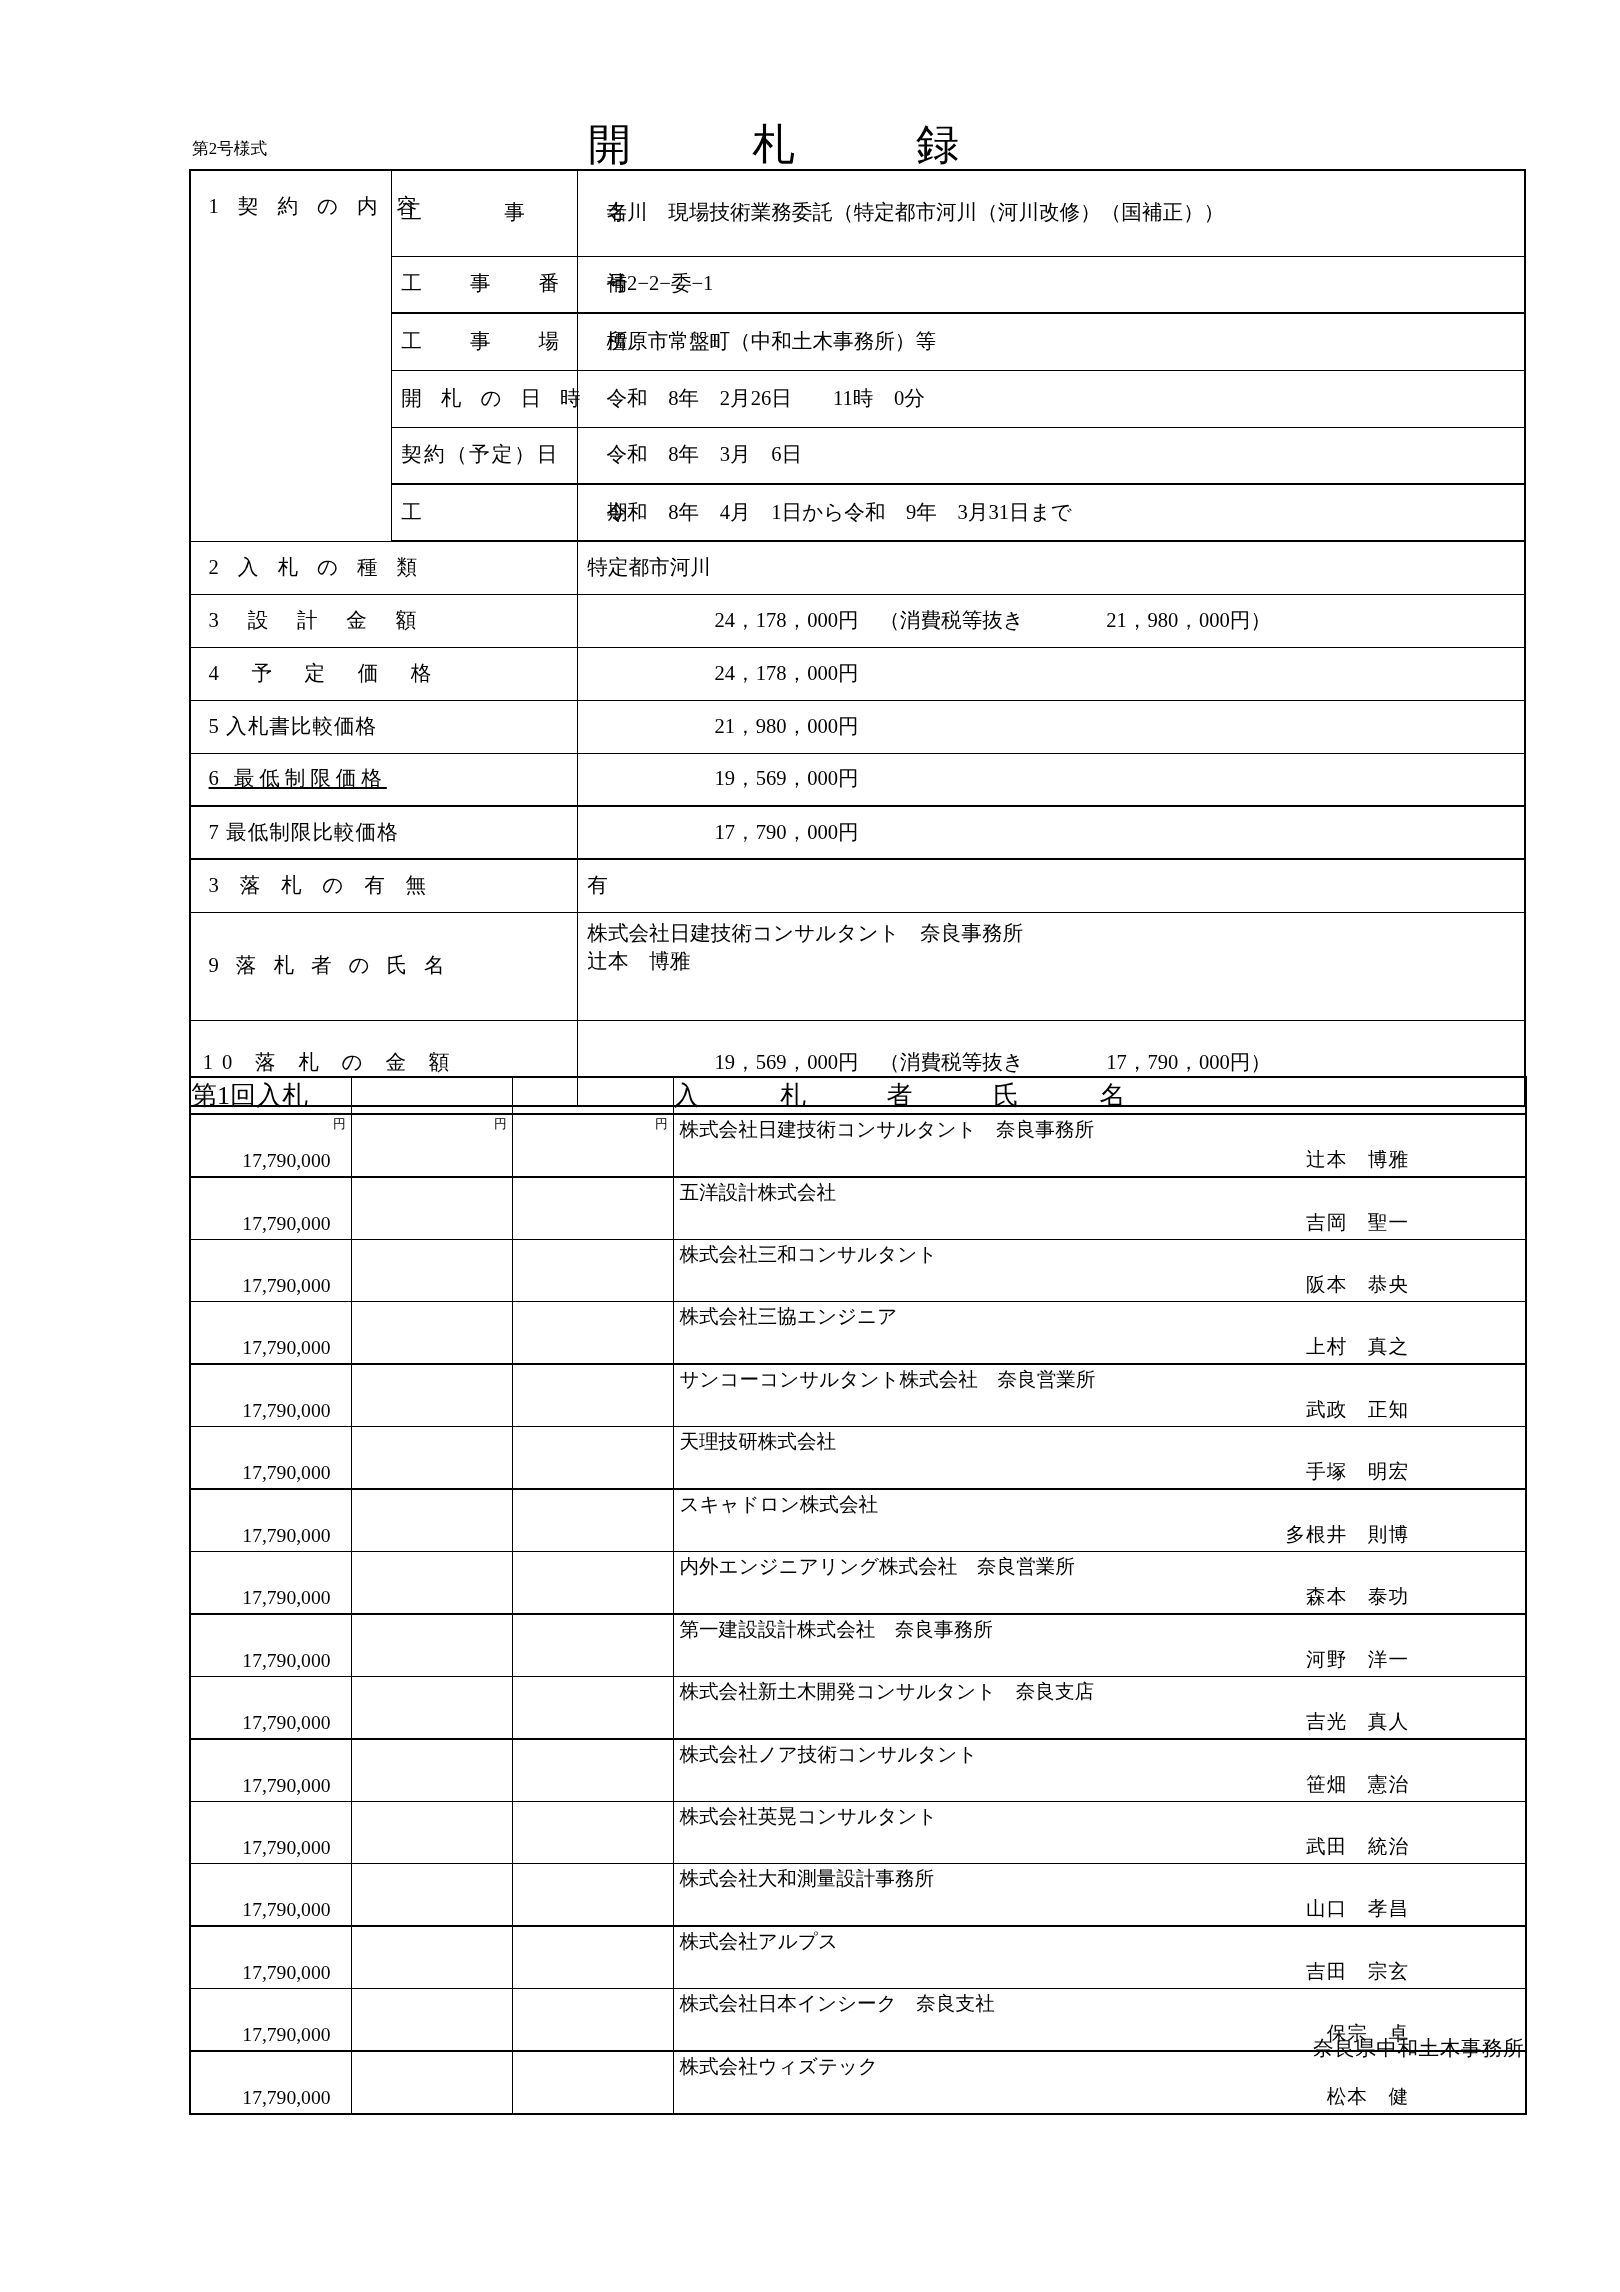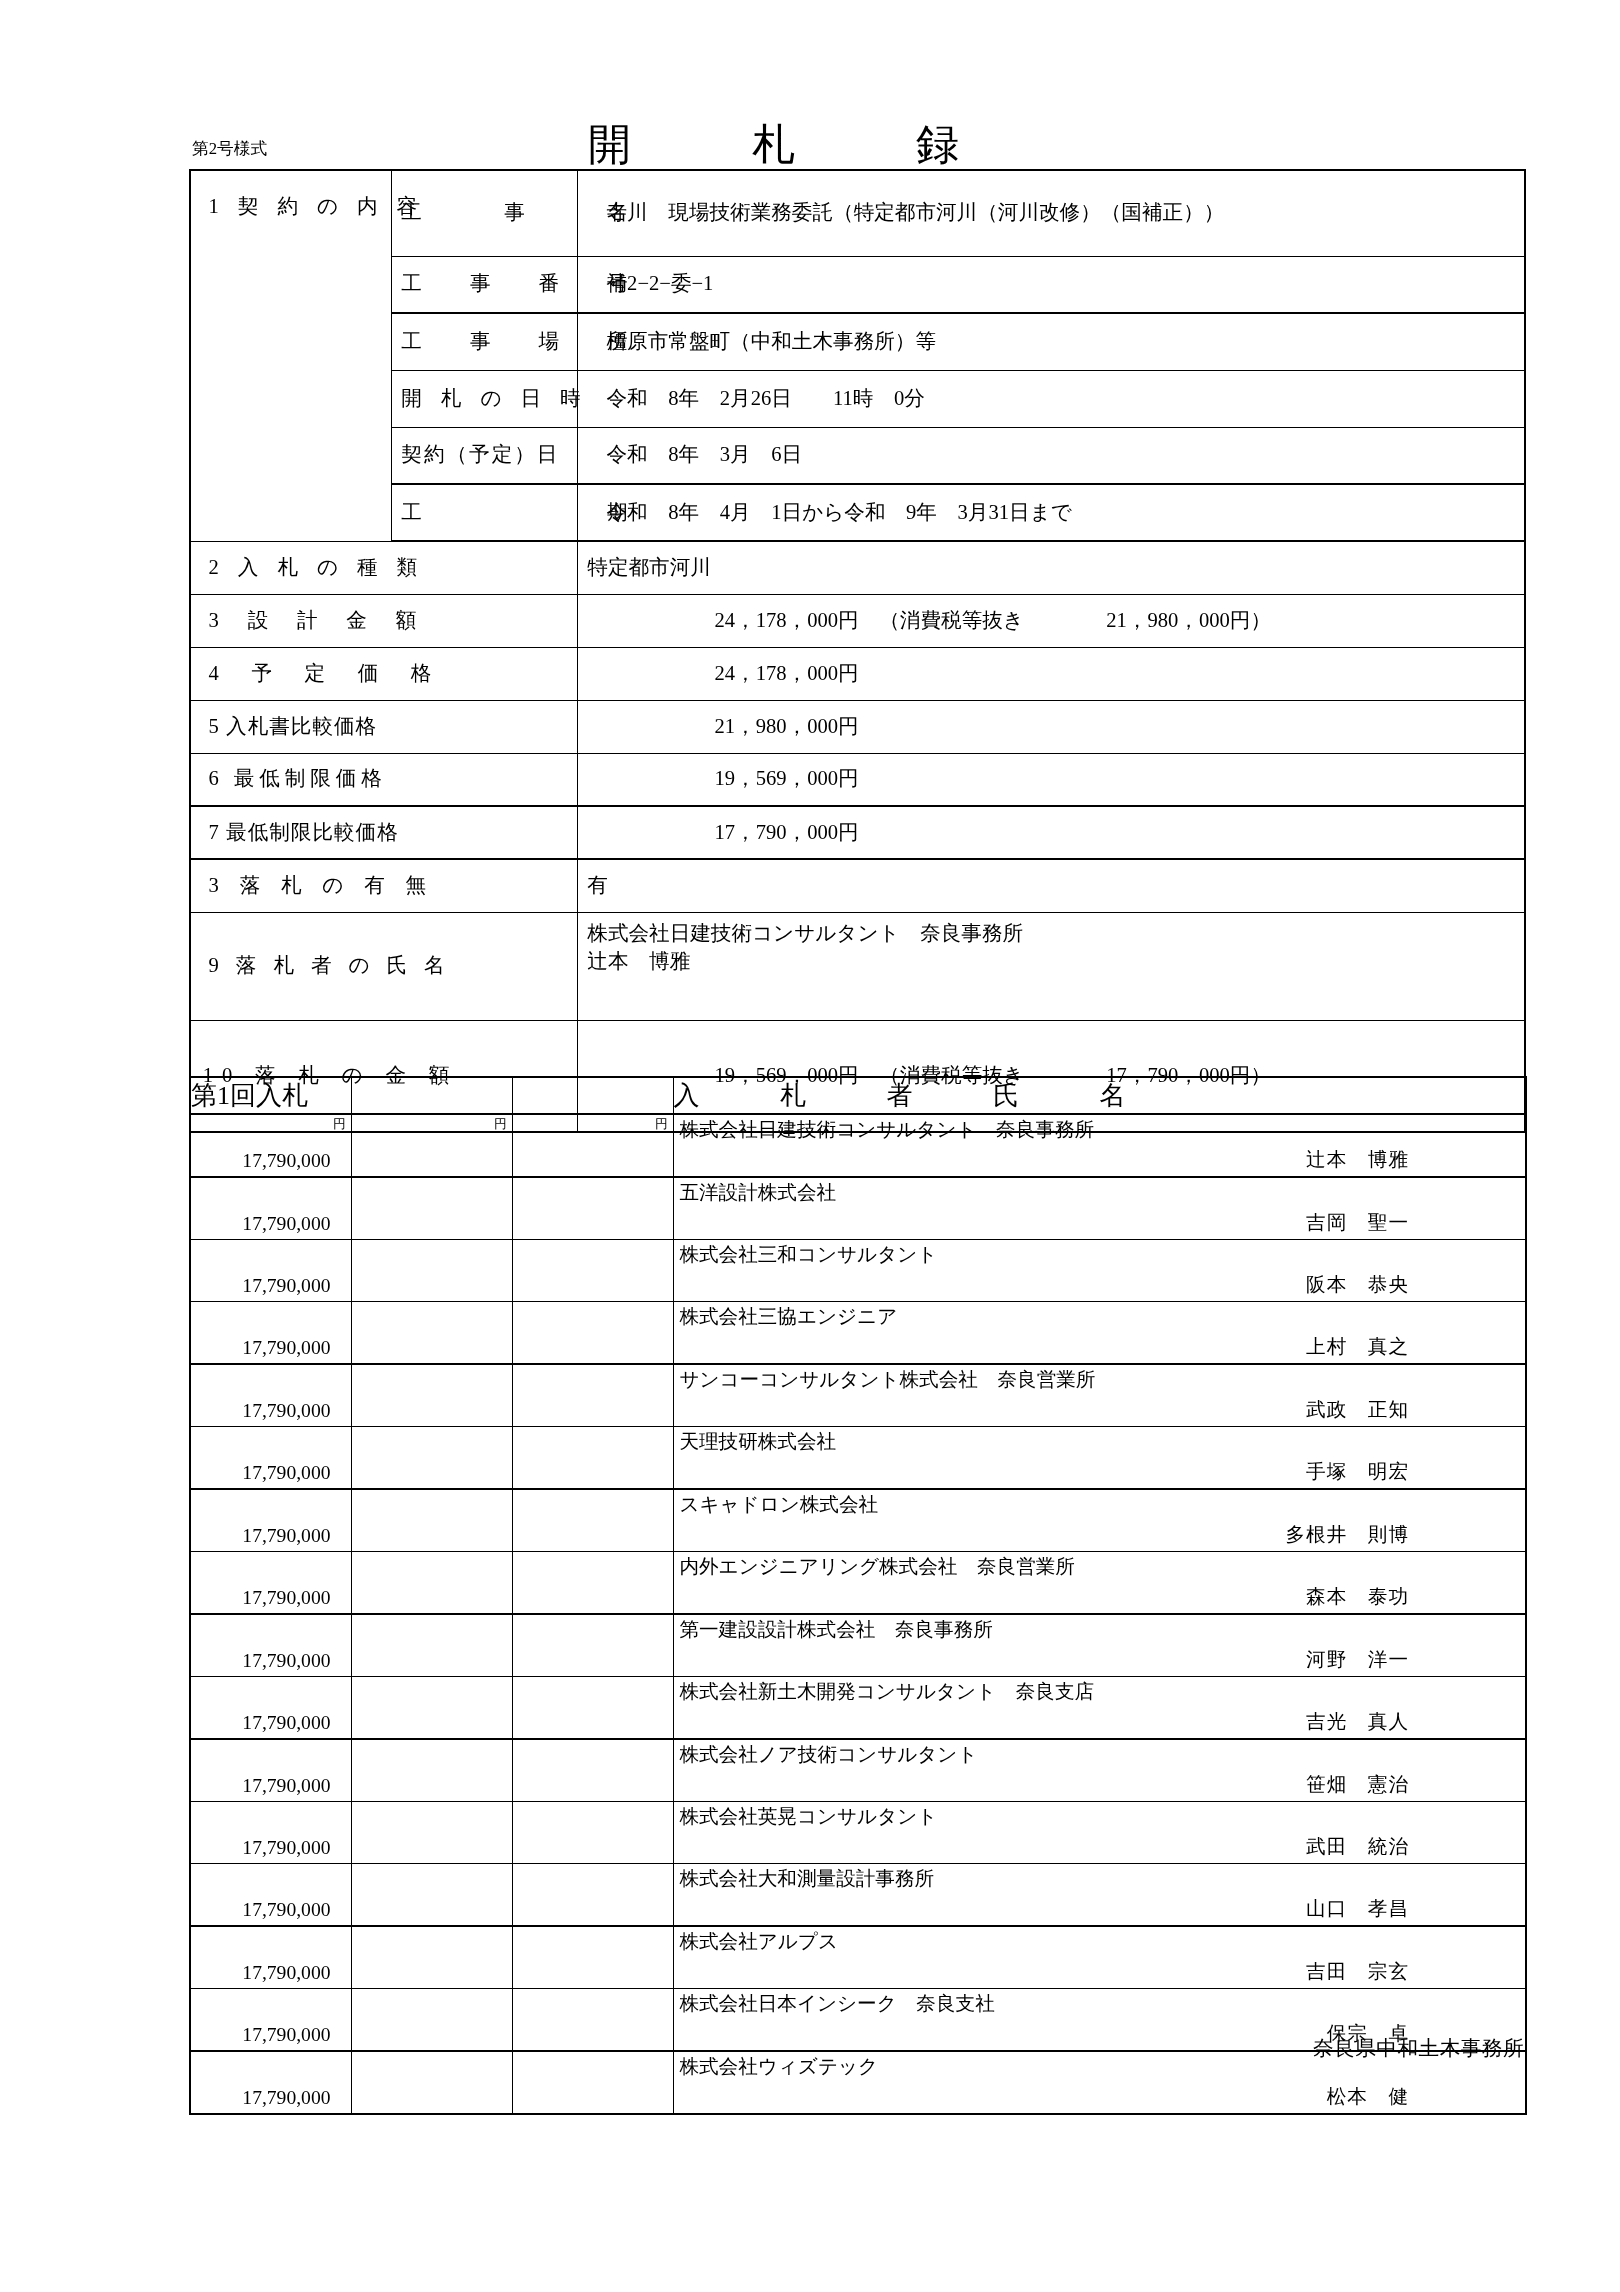--- a/index.html
+++ b/index.html
@@ -200,37 +200,37 @@
       </tr>
       <tr class="r2-h">
         <td class="lbl outer-left" colspan="2" style="letter-spacing:13.7px;">4 予 定 価 格</td>
         <td class="val val-money outer-right">24，178，000円</td>
       </tr>
       <tr class="r2-h">
         <td class="lbl outer-left" colspan="2" style="letter-spacing:1px;">5 入札書比較価格</td>
         <td class="val val-money outer-right">21，980，000円</td>
       </tr>
       <tr class="r2-h">
-        <td class="lbl outer-left hv-thick" colspan="2" style="letter-spacing:4.9px;">6 最低制限価格</td>
+        <td class="lbl outer-left hv-thick" colspan="2" style="letter-spacing:4.9px;text-decoration:underline;">6 最低制限価格</td>
         <td class="val val-money outer-right hv-thick">19，569，000円</td>
       </tr>
       <tr class="r2-h">
         <td class="lbl outer-left hv-thick" colspan="2" style="letter-spacing:1px;">7 最低制限比較価格</td>
         <td class="val val-money outer-right hv-thick">17，790，000円</td>
       </tr>
       <tr class="r2-h">
         <td class="lbl outer-left" colspan="2" style="letter-spacing:7.8px;">3 落 札 の 有 無</td>
         <td class="val outer-right" style="padding-left:9.8px !important;">有</td>
       </tr>
       <tr style="height:108px;">
         <td class="lbl outer-left" colspan="2" style="letter-spacing:5.9px;">9 落 札 者 の 氏 名</td>
         <td class="val outer-right" style="padding-left:9.8px !important;white-space:pre-line;vertical-align:top;padding-top:7.8px !important;">株式会社日建技術コンサルタント　奈良事務所
 辻本　博雅</td>
       </tr>
-      <tr style="height:112px;padding-left:36px;">
+      <tr style="height:86px;padding-left:36px;">
         <td class="lbl outer-left outer-bot" colspan="2" style="letter-spacing:8.8px;padding-left:11.8px !important;">10 落 札 の 金 額</td>
         <td class="val val-money outer-right outer-bot">19，569，000円　（消費税等抜き　　　　17，790，000円）</td>
       </tr>
     </tbody>
   </table>
 
   <table class="bid-table">
     <colgroup>
       <col style="width:161px">
       <col style="width:161px">

